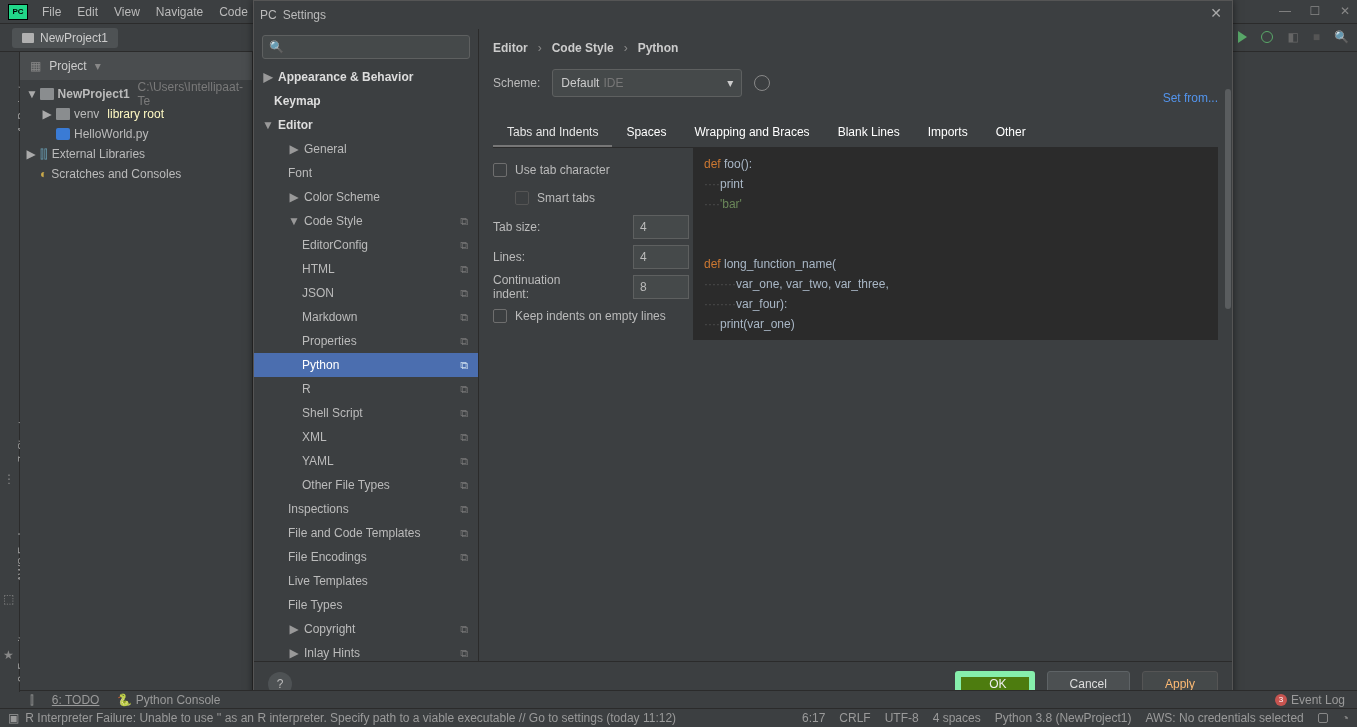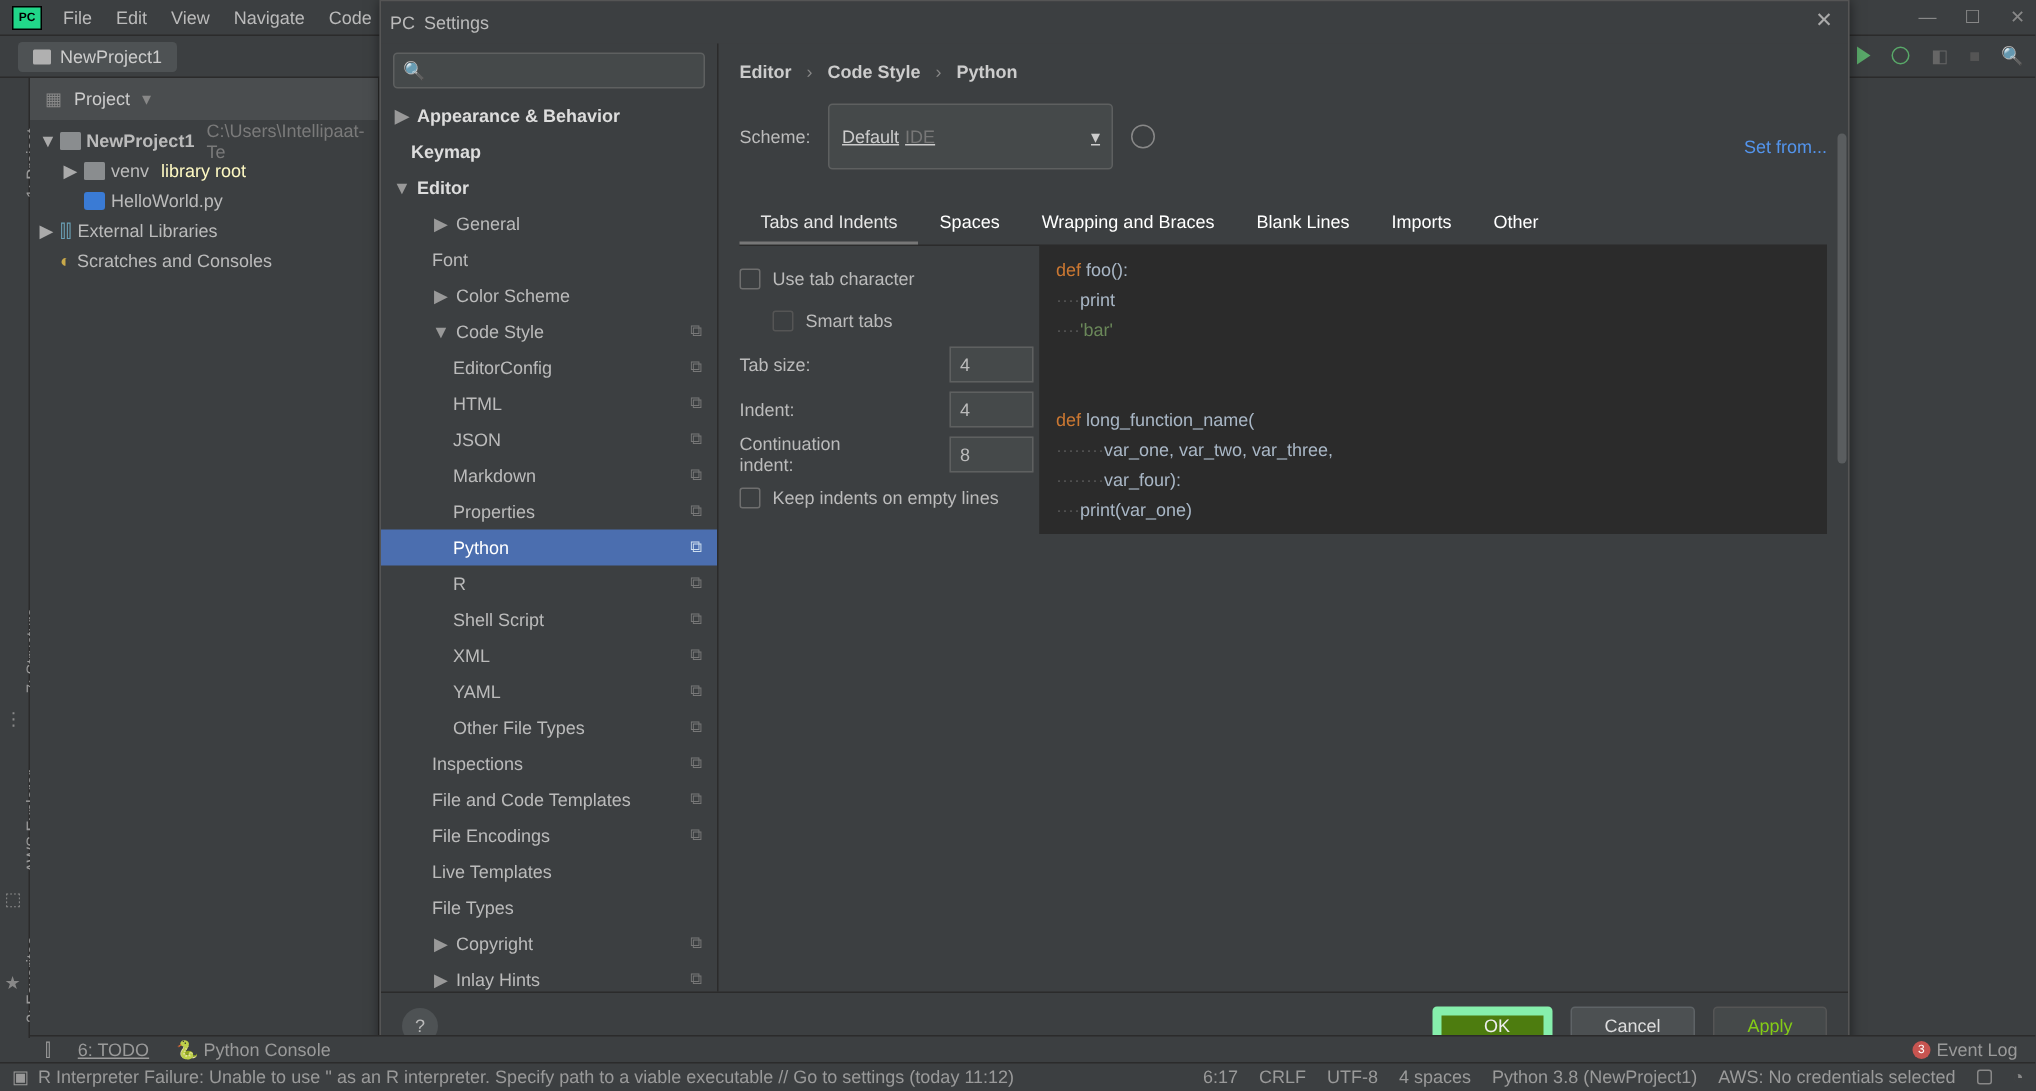--- a/index.html
+++ b/index.html
@@ -49,21 +49,21 @@
 .node.l3{padding-left:48px;}
 .node.bold{color:#ddd;font-weight:600;}
 .node.sel{background:#4b6eaf;color:#fff;}
 .node .stack{position:absolute;right:10px;color:#777;font-size:11px;}
 .scroll-thumb{position:absolute;right:1px;top:60px;width:6px;height:220px;background:#5a5d5f;border-radius:3px;}
 
 .dlg-right { flex:1; padding:12px 14px; position:relative;}
 .breadcrumb2{color:#ccc;display:flex;gap:10px;align-items:center;margin-bottom:14px;}
 .bc-sep{color:#888;}
 .scheme-row{display:flex;align-items:center;gap:12px;margin-bottom:10px;text-align:right;}
-.combo{width:190px;height:44px;background:#45494a;border:1px solid #5e6060;border-radius:3px;display:flex;align-items:center;padding:0 8px;justify-content:space-between;color:#ccc;text-decoration:underline;}
+.combo{width:190px;height:28px;background:#45494a;border:1px solid #5e6060;border-radius:3px;display:flex;align-items:center;padding:0 8px;justify-content:space-between;color:#ccc;}
 .combo .ide{color:#777;margin-left:4px;}
 .gear{width:16px;height:16px;border:1.5px solid #888;border-radius:50%;}
 .setfrom{position:absolute;right:14px;top:62px;color:#5394ec;}
 .subtabs{display:flex;border-bottom:1px solid #2b2b2b;margin-top:22px;}
 .subtab{padding:6px 14px;color:#ffffff;border-bottom:2px solid transparent;}
 .subtab.active{border-bottom:2px solid #777;color:#e5e5e5;}
 .opts-preview{display:flex;}
 .opts{width:200px;padding:8px 0;}
 .optrow{display:flex;align-items:center;height:28px;gap:8px;}
 .optrow label{color:#bbb;}
@@ -75,21 +75,21 @@
 .kw{color:#cc7832;}
 .pn{color:#a9b7c6;}
 .str{color:#6a8759;}
 .dots{color:#555;}
 
 .dlg-foot{position:absolute;left:0;right:0;bottom:0;height:44px;border-top:1px solid #2b2b2b;display:flex;align-items:center;justify-content:flex-end;gap:12px;padding:0 14px;}
 .dlg-foot .helpbtn{position:absolute;left:14px;width:24px;height:24px;border-radius:50%;background:#4e5254;color:#bbb;display:flex;align-items:center;justify-content:center;}
 .btn{height:26px;padding:0 22px;border-radius:3px;display:flex;align-items:center;justify-content:center;}
 .btn-primary{background:#4d7c0f;border:6px solid #86efac;color:#eee;padding-left:28px;}
 .btn-secondary{background:#4c5052;border:1px solid #5e6366;color:#ddd;}
-.btn-disabled{background:#45494a;border:1px solid #555;color:#84cc16;}
+.btn-disabled{background:#45494a;border:1px solid #555;color:#fdba74;}
 
 .bottom-tabs{position:absolute;left:20px;right:0;top:690px;height:18px;background:#3c3f41;border-top:1px solid #2b2b2b;display:flex;align-items:center;gap:18px;padding:0 10px;color:#9a9a9a;font-size:11px;}
 .bottom-tabs .evlog{position:absolute;right:12px;display:flex;align-items:center;gap:4px;}
 .badge-red{width:12px;height:12px;border-radius:50%;background:#c75450;color:#fff;font-size:8px;display:flex;align-items:center;justify-content:center;}
 
 .statusbar{position:absolute;left:0;right:0;bottom:0;height:19px;background:#3c3f41;border-top:1px solid #2b2b2b;display:flex;align-items:center;padding:0 8px;color:#9a9a9a;font-size:11px;}
 .statusbar .right{position:absolute;right:8px;display:flex;gap:14px;align-items:center;}
 .lock{width:10px;height:10px;border:1px solid #888;border-radius:2px;}
 </style>
 </head>
@@ -321,21 +321,21 @@
           </div>
           <div class="optrow indent-sub">
             <span class="cbx" style="border-color:#555"></span>
             <label>Smart tabs</label>
           </div>
           <div class="numrow">
             <label>Tab size:</label>
             <input class="numin" value="4" style="">
           </div>
           <div class="numrow">
-            <label>Indent:</label>
+            <label>Lines:</label>
             <input class="numin" value="4" style="">
           </div>
           <div class="numrow">
             <label>Continuation indent:</label>
             <input class="numin" value="8" style="">
           </div>
           <div class="optrow">
             <span class="cbx"></span>
             <label>Keep indents on empty lines</label>
           </div>

